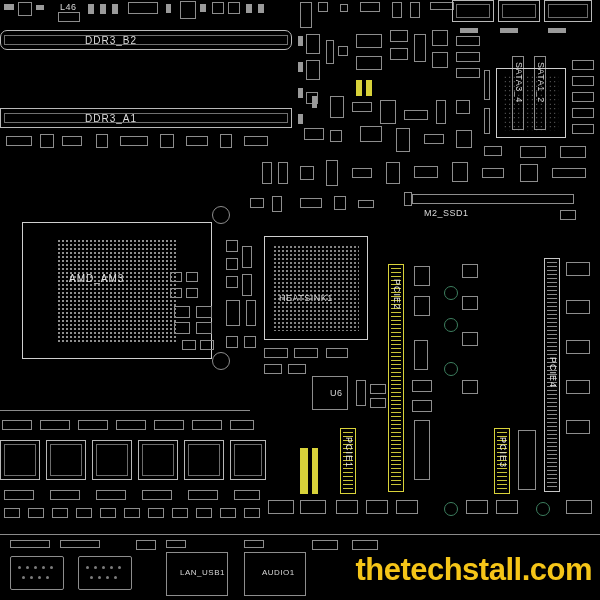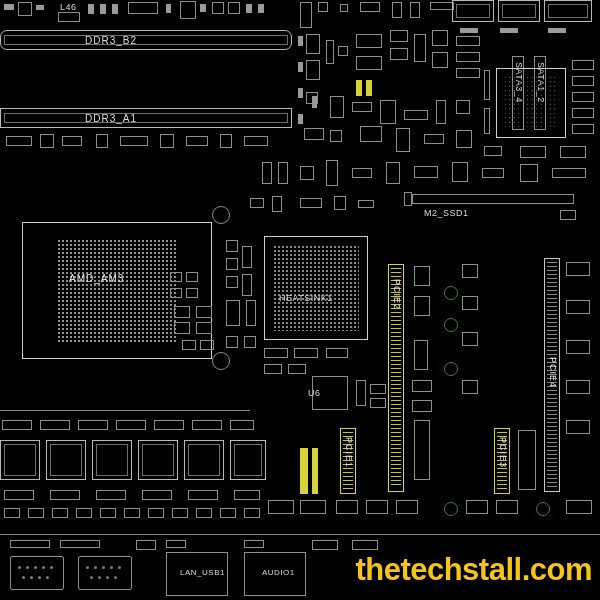--- a/index.html
+++ b/index.html
@@ -230,21 +230,21 @@
     <div id="hsgrid"></div>
     <div class="name">HEATSINK1</div>
   </div>
   <div class="r" style="left:264px;top:348px;width:24px;height:10px;"></div>
   <div class="r" style="left:294px;top:348px;width:24px;height:10px;"></div>
   <div class="r" style="left:326px;top:348px;width:22px;height:10px;"></div>
   <div class="r" style="left:264px;top:364px;width:18px;height:10px;"></div>
   <div class="r" style="left:288px;top:364px;width:18px;height:10px;"></div>
 
   <div class="r" style="left:312px;top:376px;width:36px;height:34px;"></div>
-  <div class="lbl" style="left:308px;top:388px;">U6</div>
+  <div class="lbl" style="left:330px;top:388px;">U6</div>
   <div class="r" style="left:356px;top:380px;width:10px;height:26px;"></div>
   <div class="r" style="left:370px;top:384px;width:16px;height:10px;"></div>
   <div class="r" style="left:370px;top:398px;width:16px;height:10px;"></div>
 
   <div class="pcie pcieY" style="left:388px;top:264px;width:16px;height:228px;">
     <div class="teeth"></div>
     <div class="nm" style="left:13px;top:14px;">PCIE2</div>
   </div>
 
   <div class="pcie" style="left:544px;top:258px;width:16px;height:234px;">

